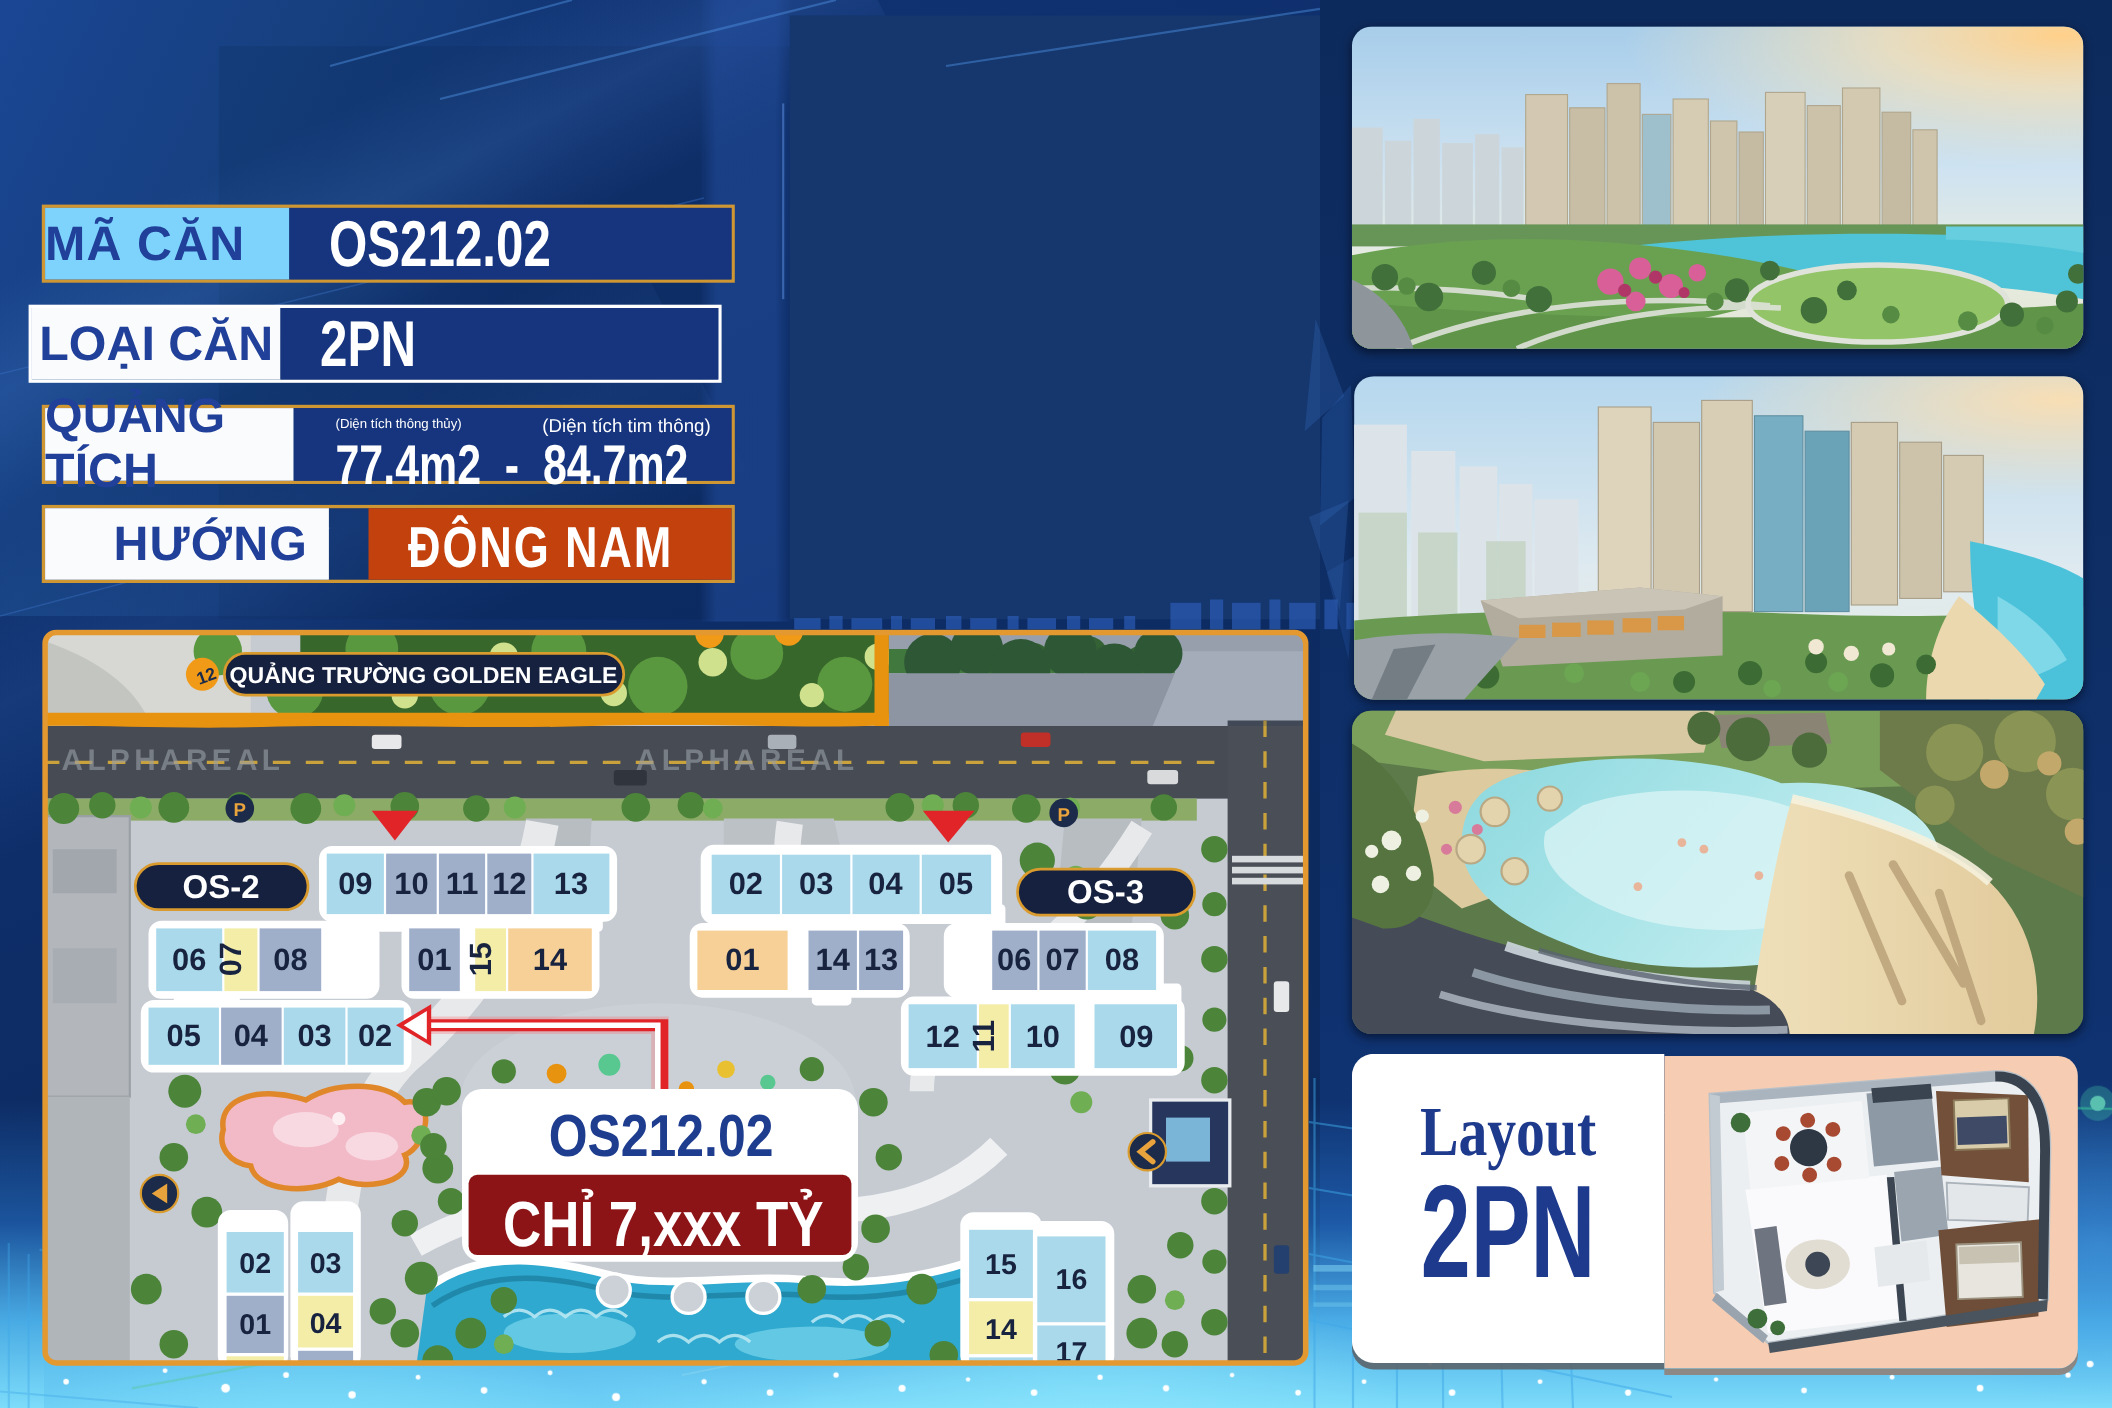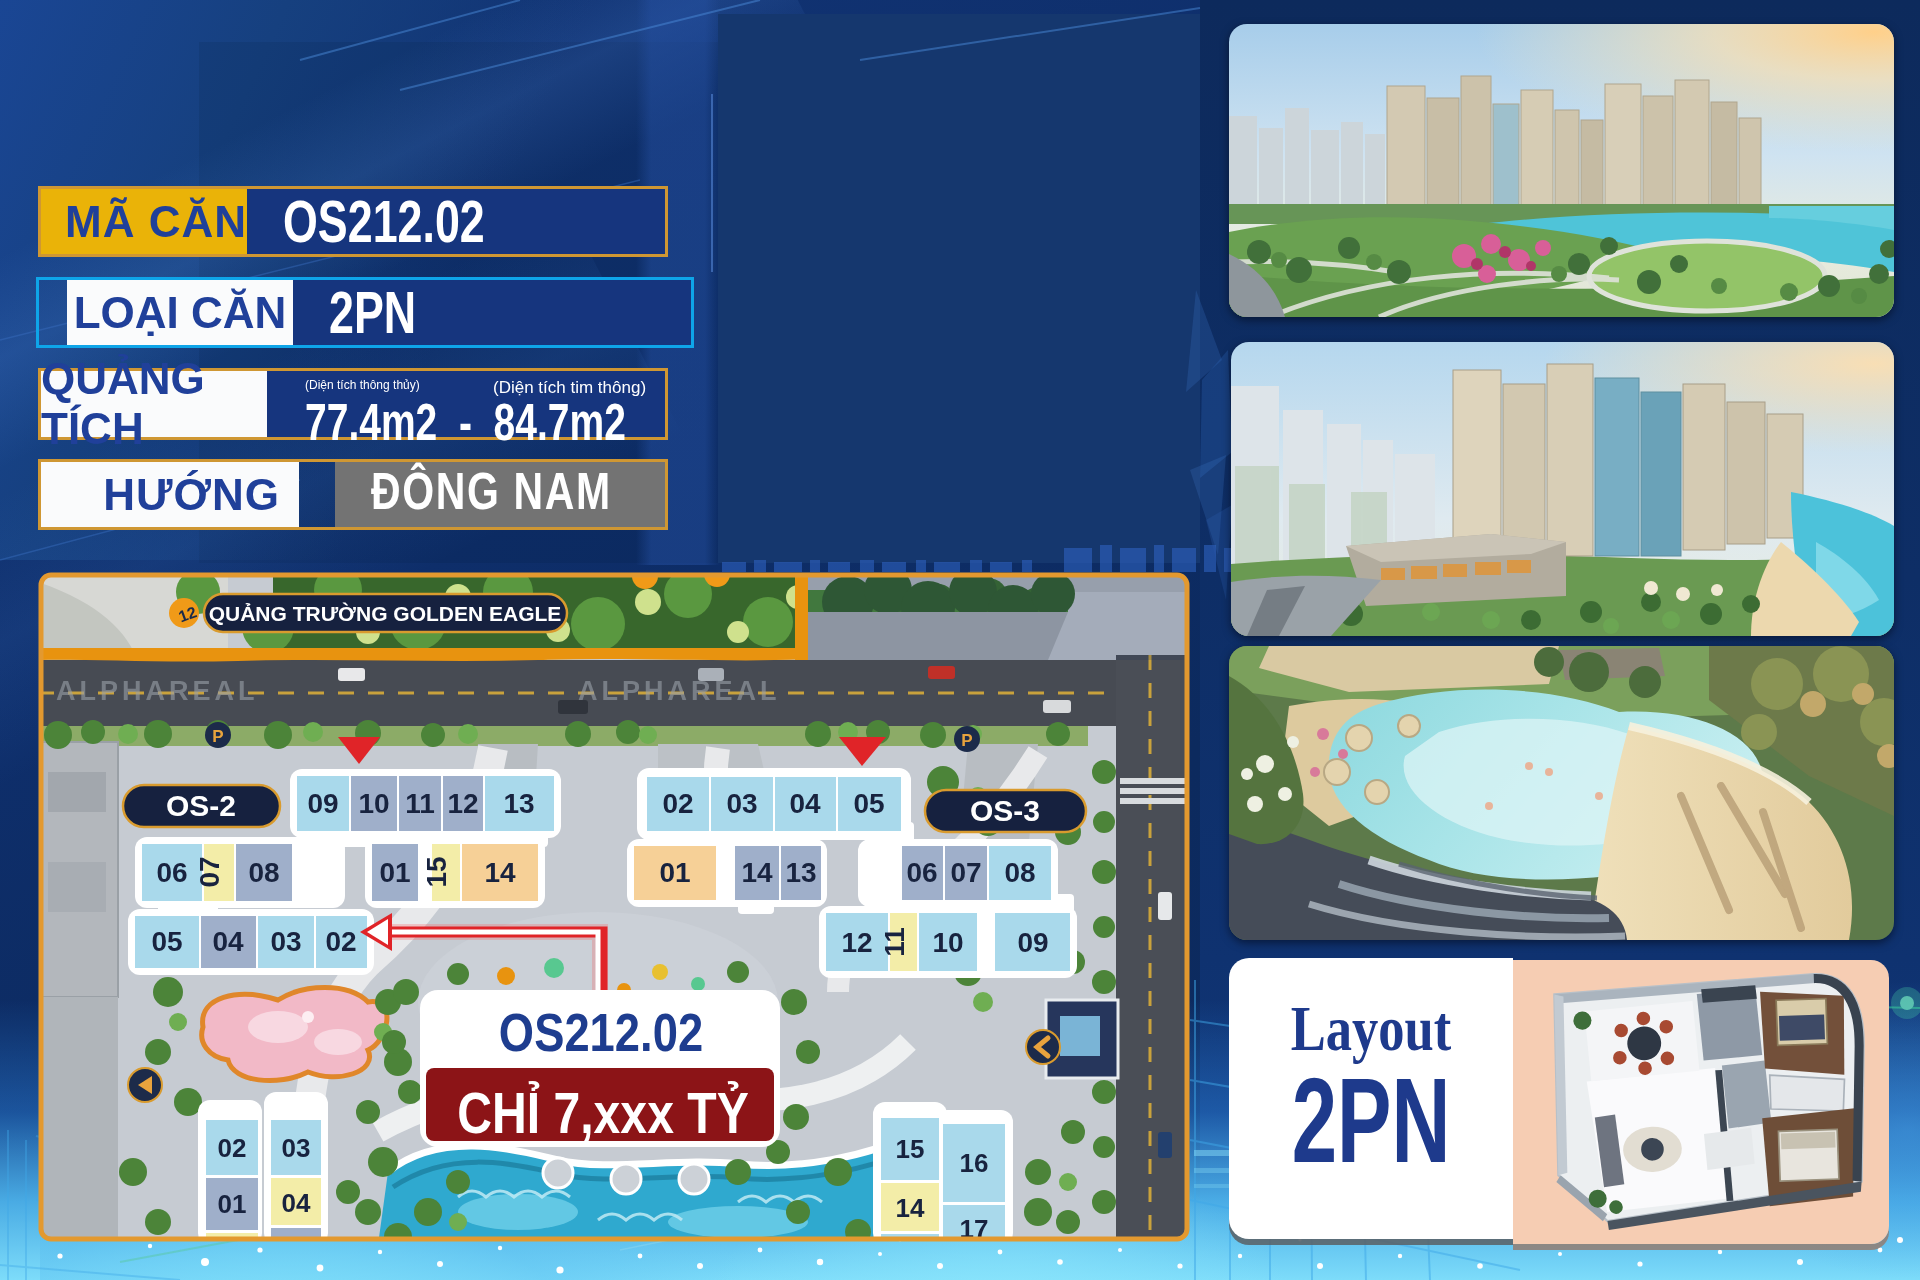--- a/index.html
+++ b/index.html
@@ -163,30 +163,30 @@
         <circle cx="1100" cy="1236" r="1.6"></circle>
         <circle cx="1300" cy="1240" r="1.6"></circle>
         <circle cx="1500" cy="1236" r="1.6"></circle>
         <circle cx="1740" cy="1236" r="1.6"></circle>
         <circle cx="1860" cy="1150" r="1.6"></circle>
     </g>
   </svg>
 
   <div class="abs" style="left:38px;top:186px;width:624px;height:65px;border:3px solid #cf9733;display:flex;">
 
-    <div style="width:206px;height:100%;background:#eab308;display:flex;align-items:center;justify-content:flex-end;">
+    <div style="width:222px;height:100%;background:#7dd3fc;display:flex;align-items:center;justify-content:flex-start;">
         <span style="font-size:44px;font-weight:bold;color:#20409a;letter-spacing:1px;">MÃ CĂN</span>
       </div>
 
     <div style="flex:1;height:100%;background:#16357e;display:flex;align-items:center;">
         <span style="margin-left:36px;font-size:56px;font-weight:bold;color:#fff;transform:scale(0.8,1.05);transform-origin:left center;letter-spacing:0px;white-space:nowrap;">OS212.02</span>
       </div>
   </div>
 
-  <div class="abs" style="left:36px;top:277px;width:624px;height:65px;border:3px solid #0ea5e9;display:flex;padding-left:28px;">
+  <div class="abs" style="left:26px;top:277px;width:624px;height:65px;border:3px solid #ffffff;display:flex;">
 
     <div style="width:226px;height:100%;background:#fafbfc;display:flex;align-items:center;justify-content:center;">
         <span style="font-size:44px;font-weight:bold;color:#20409a;letter-spacing:0px;">LOẠI CĂN</span>
       </div>
 
     <div style="flex:1;height:100%;background:#16357e;display:flex;align-items:center;">
         <span style="margin-left:36px;font-size:56px;font-weight:bold;color:#fff;transform:scale(0.8,1.05);transform-origin:left center;white-space:nowrap;">2PN</span>
       </div>
   </div>
 
@@ -202,21 +202,21 @@
       <span style="position:absolute;left:38px;top:22px;font-size:50px;font-weight:bold;color:#fff;white-space:nowrap;transform:scale(0.78,1.02);transform-origin:left top;">77.4m2&nbsp;&nbsp;-&nbsp;&nbsp;84.7m2</span>
     </div>
   </div>
 
   <div class="abs" style="left:38px;top:459px;width:624px;height:65px;border:3px solid #cf9733;display:flex;">
 
     <div style="width:226px;height:100%;background:#fafbfc;display:flex;align-items:center;justify-content:center;padding-left:43px;">
         <span style="font-size:44px;font-weight:bold;color:#20409a;letter-spacing:1px;">HƯỚNG</span>
       </div>
 
-    <div style="flex:1;height:100%;background:#737373;display:flex;align-items:flex-start;margin-left:36px;">
+    <div style="flex:1;height:100%;background:#c2410c;display:flex;align-items:flex-end;margin-left:36px;">
         <span style="margin-left:36px;font-size:50px;font-weight:bold;color:#fff;transform:scale(0.82,1.05);transform-origin:left center;letter-spacing:2px;white-space:nowrap;">ĐÔNG NAM</span>
       </div>
   </div>
 
   <svg class="abs" style="left:38px;top:572px;" width="1157" height="673" viewBox="0 0 1157 673">
     <defs>
       <clipPath id="mapclip">
           <rect x="2" y="2" width="1148" height="666" rx="12"></rect>
         </clipPath>
     </defs>

